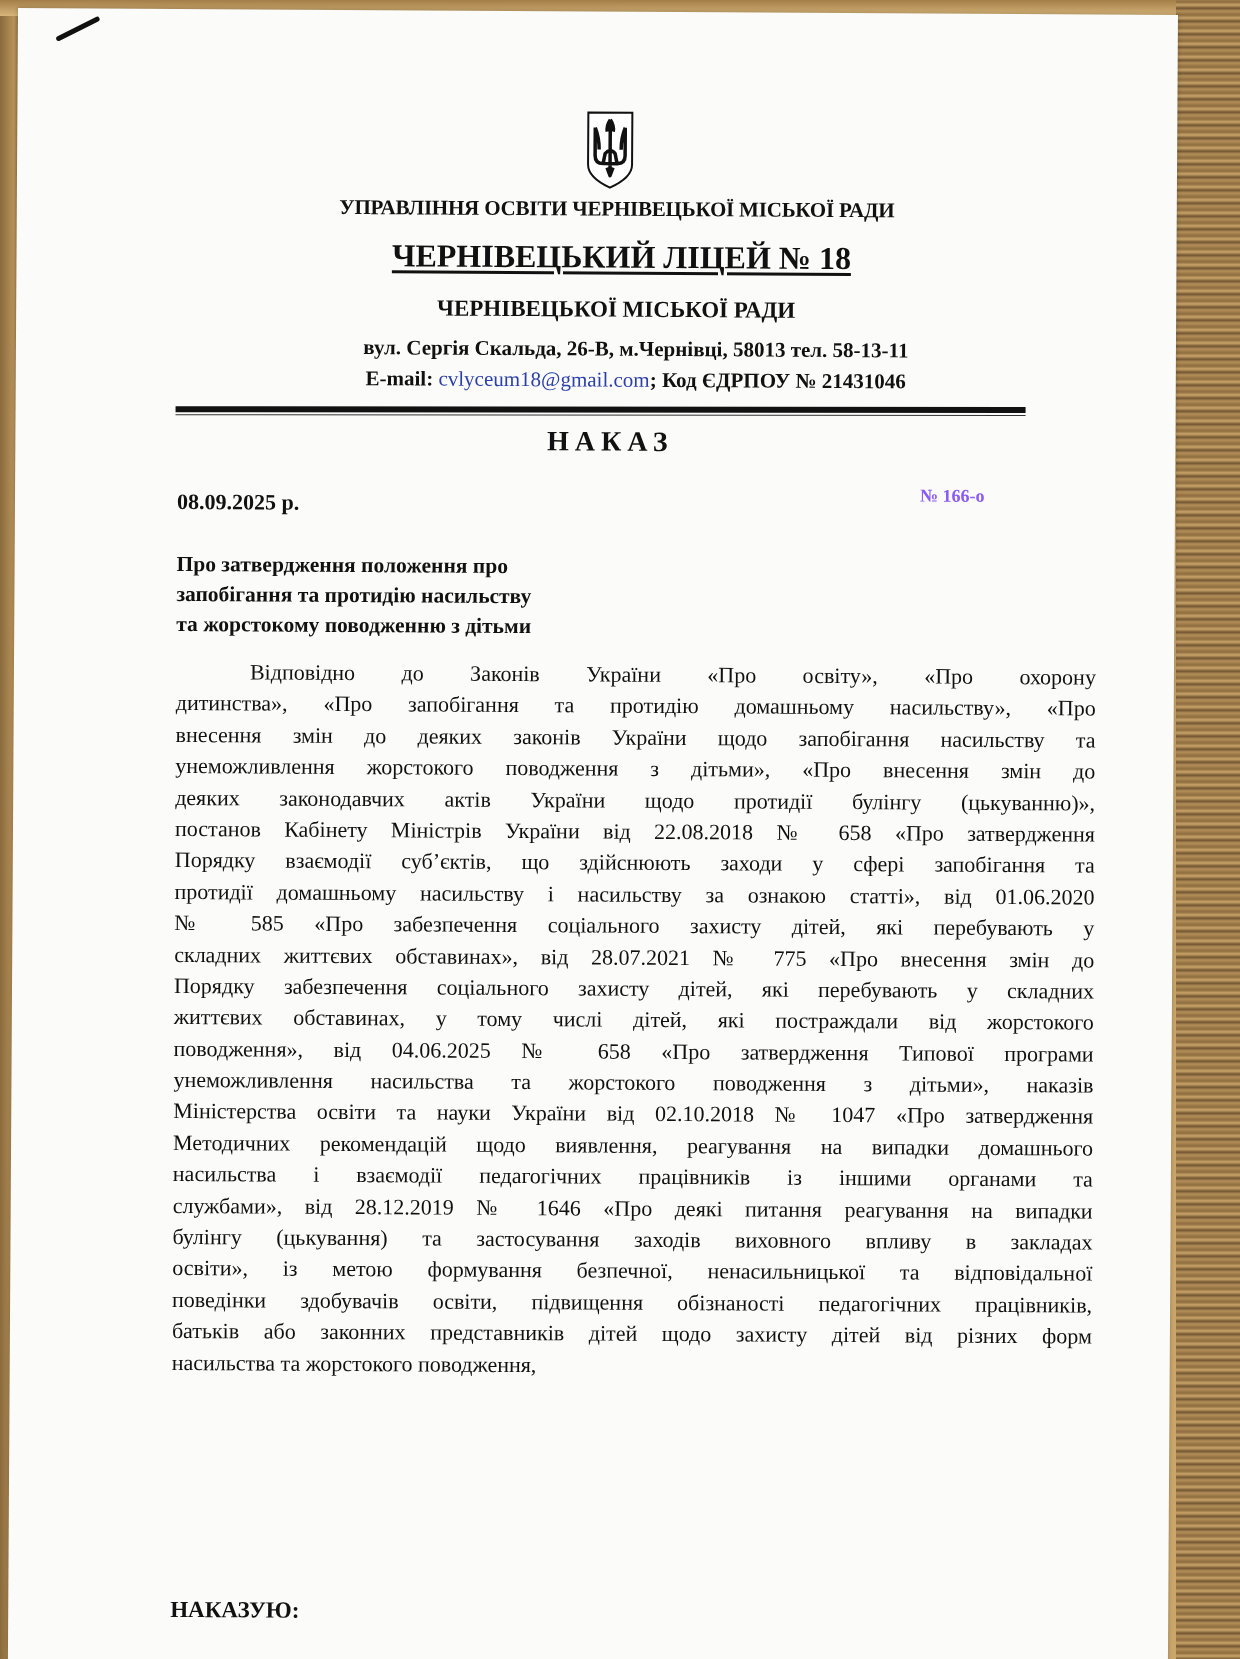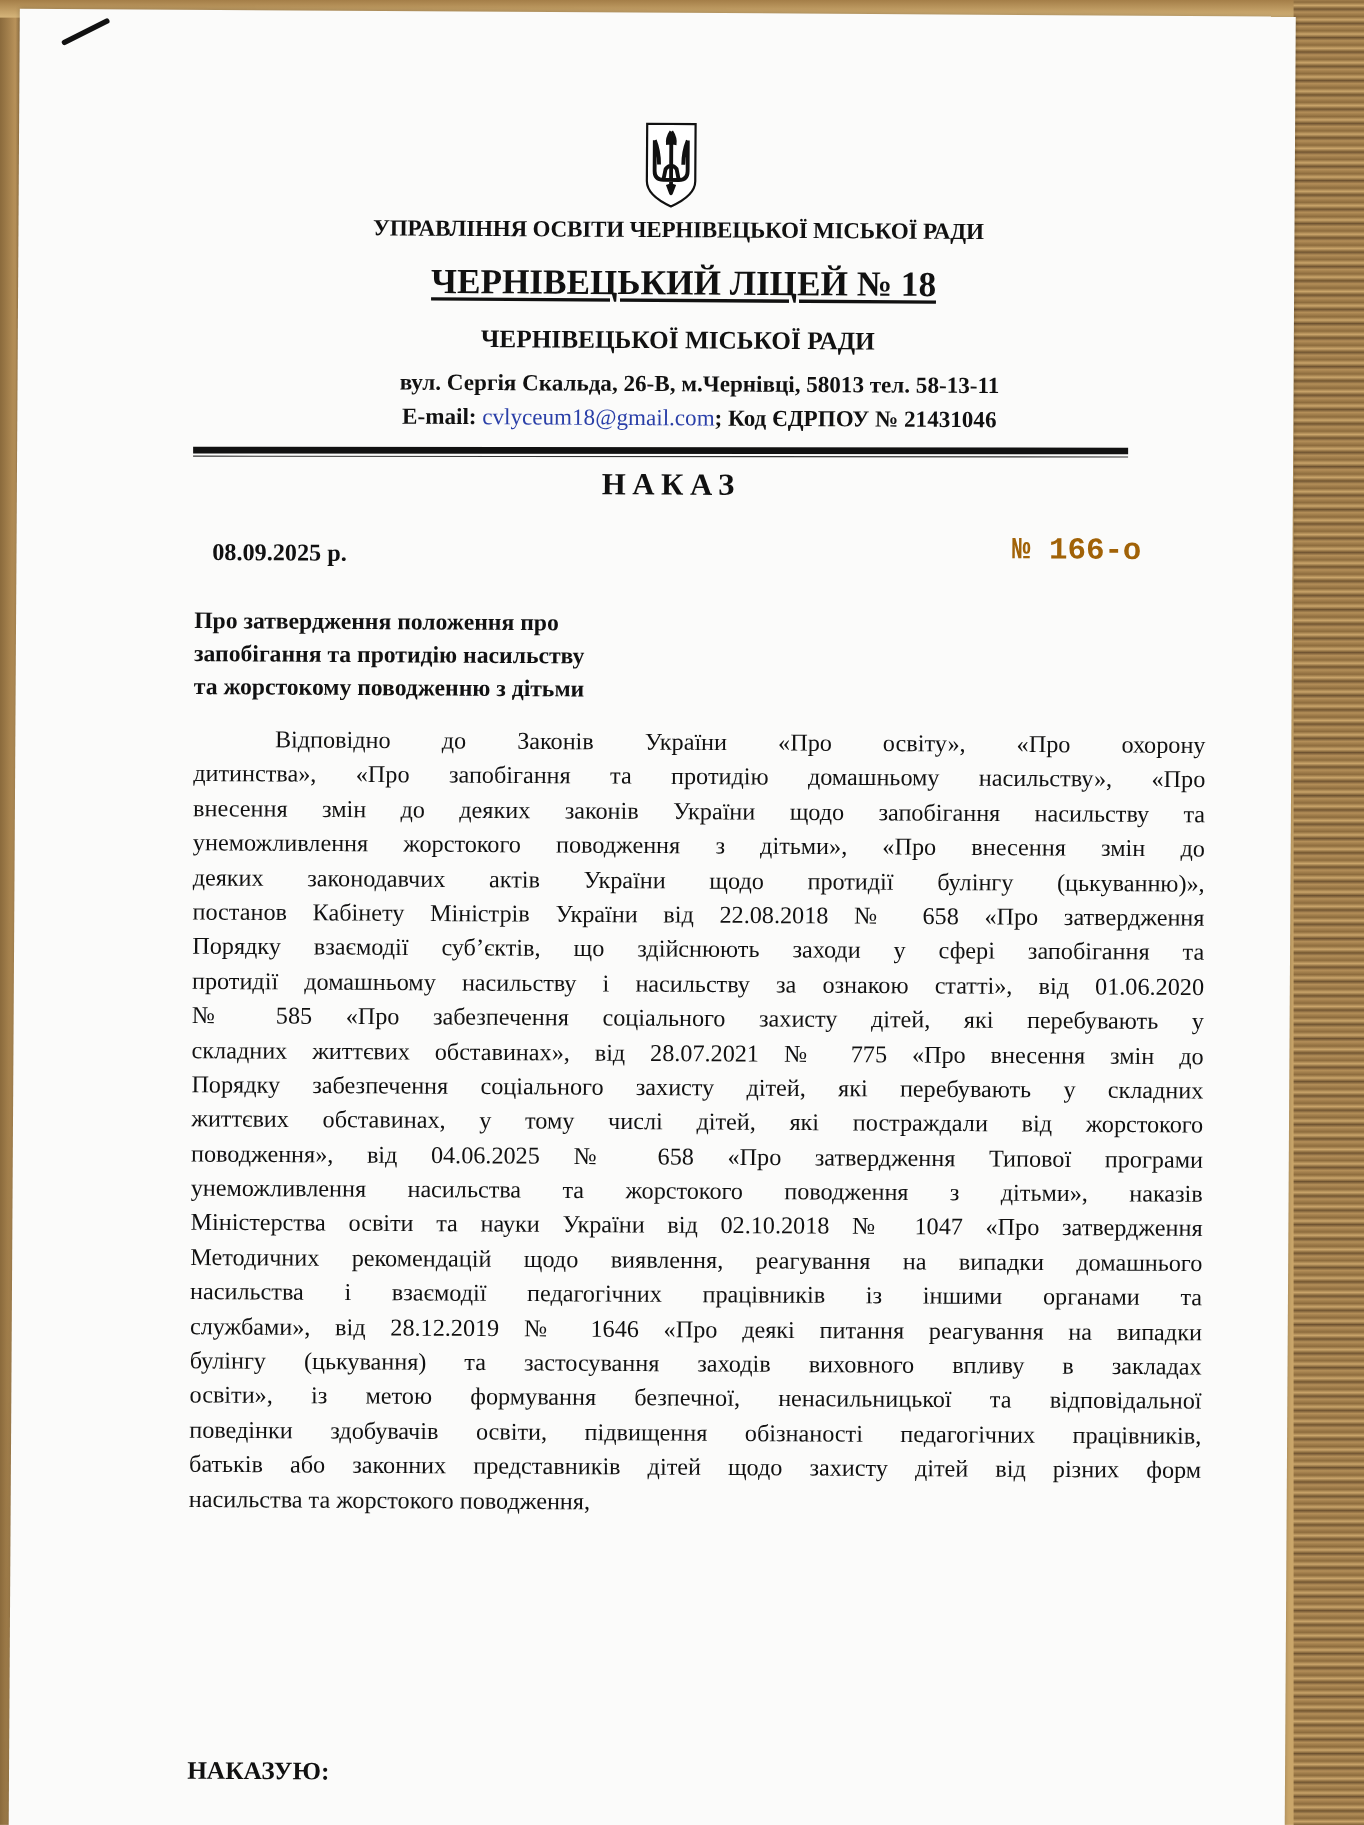--- a/index.html
+++ b/index.html
@@ -43,24 +43,24 @@
     }
     .rule-thin {
       position: absolute; left: 160px; top: 403px; width: 850px; height: 1px;
       background: #333; transform: rotate(-0.3deg);
     }
     .order-title {
       position: absolute; left: 470px; top: 414px; width: 250px; text-align: center;
       font-size: 28px; font-weight: bold; letter-spacing: 6px; color: #111;
     }
     .order-date {
-      position: absolute; left: 162px; top: 480px; font-size: 22px; font-weight: bold; color: #111; margin-left: 16px;
+      position: absolute; left: 162px; top: 480px; font-size: 22px; font-weight: bold; color: #111;
     }
     .order-number {
-      position: absolute; left: 905px; top: 472px; font-size: 28px; font-weight: bold; color: #a16207; font-family: Liberation Mono, monospace;
+      position: absolute; left: 905px; top: 472px; font-size: 18px; font-weight: bold; color: #8b5cf6;
     }
     .subject {
       position: absolute; left: 162px; top: 540px; font-size: 21.5px; font-weight: bold;
       line-height: 30px; color: #111;
     }
     .body {
       position: absolute; left: 162px; top: 647px; width: 920px; font-size: 22px;
       line-height: 31.4px; color: #111; text-align: justify;
     }
     .body .line { display: block; text-align: justify; text-align-last: justify; height: 31.4px; white-space: nowrap; }

